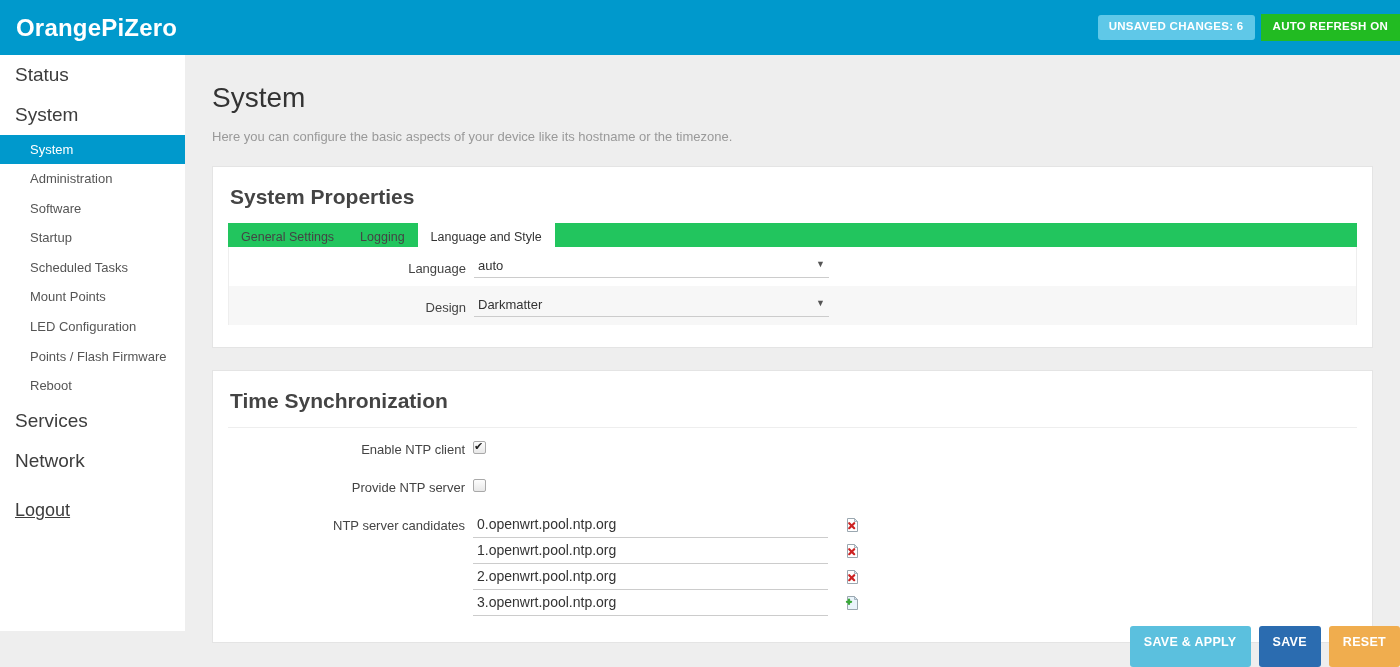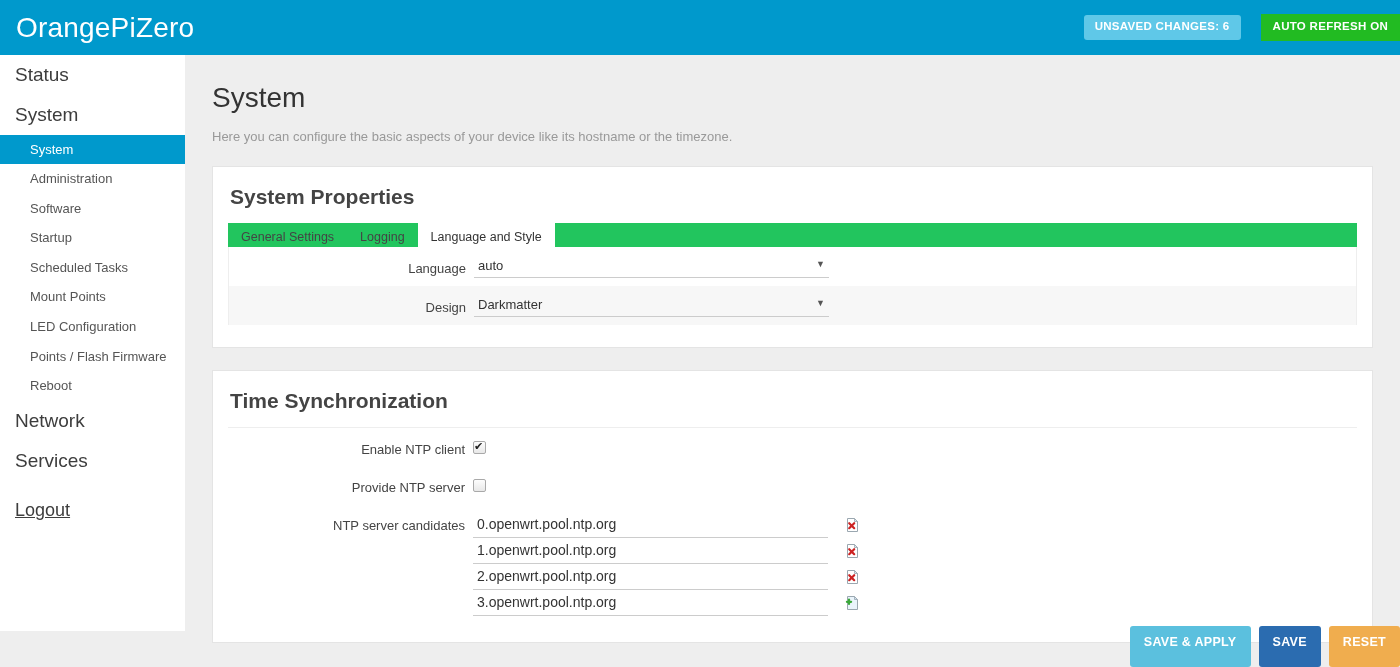--- a/index.html
+++ b/index.html
@@ -13,34 +13,34 @@
   
   #header {
     position: absolute; top: 0; left: 0;
     width: 1400px; height: 55px;
     background: #0099cc;
     display: flex; align-items: center;
   }
   #brand {
     margin-left: 16px;
     color: #ffffff;
-    font-size: 28px;
-    font-weight: normal;
+    font-size: 24px;
+    font-weight: bold;
     letter-spacing: 0.2px;
   }
   #header-right {
     margin-left: auto; margin-right: 0px;
     display: flex; align-items: center; gap: 0px;
   }
   .hdr-badge {
     font-size: 11.5px; font-weight: bold; letter-spacing: 0.3px;
     color: #ffffff; padding: 6px 11px 7px 11px;
     white-space: nowrap; line-height: 1;
   }
-  #unsaved-badge { background: #5fc8e8; border-radius: 3px; margin-right: 20px; }
+  #unsaved-badge { background: #5fc8e8; border-radius: 3px; margin-right: 6px; }
   #autorefresh-badge { background: #22bb22; border-radius: 0px; padding: 7px 12px 8px 12px; }
 
   
   #sidebar {
     position: absolute; top: 55px; left: 0;
     width: 185px; height: 576px;
     background: #ffffff;
   }
   .nav-top {
     font-size: 19px; color: #3d3d3d; font-weight: normal;
@@ -202,22 +202,22 @@
   <div class="nav-sub active">System</div>
   <div class="nav-sub">Administration</div>
   <div class="nav-sub">Software</div>
   <div class="nav-sub">Startup</div>
   <div class="nav-sub">Scheduled Tasks</div>
   <div class="nav-sub">Mount Points</div>
   <div class="nav-sub">LED Configuration</div>
   <div class="nav-sub">Points / Flash Firmware</div>
   <div class="nav-sub">Reboot</div>
 
+  <div class="nav-top">Services</div>
   <div class="nav-top">Network</div>
-  <div class="nav-top">Services</div>
 
   <div id="logout-wrap">
     <span id="logout-link">Logout</span>
   </div>
 </div>
 
 <div id="main">
 
   <h1 id="page-title">System</h1>
   <div id="page-desc">Here you can configure the basic aspects of your device like its hostname or the timezone.</div>

